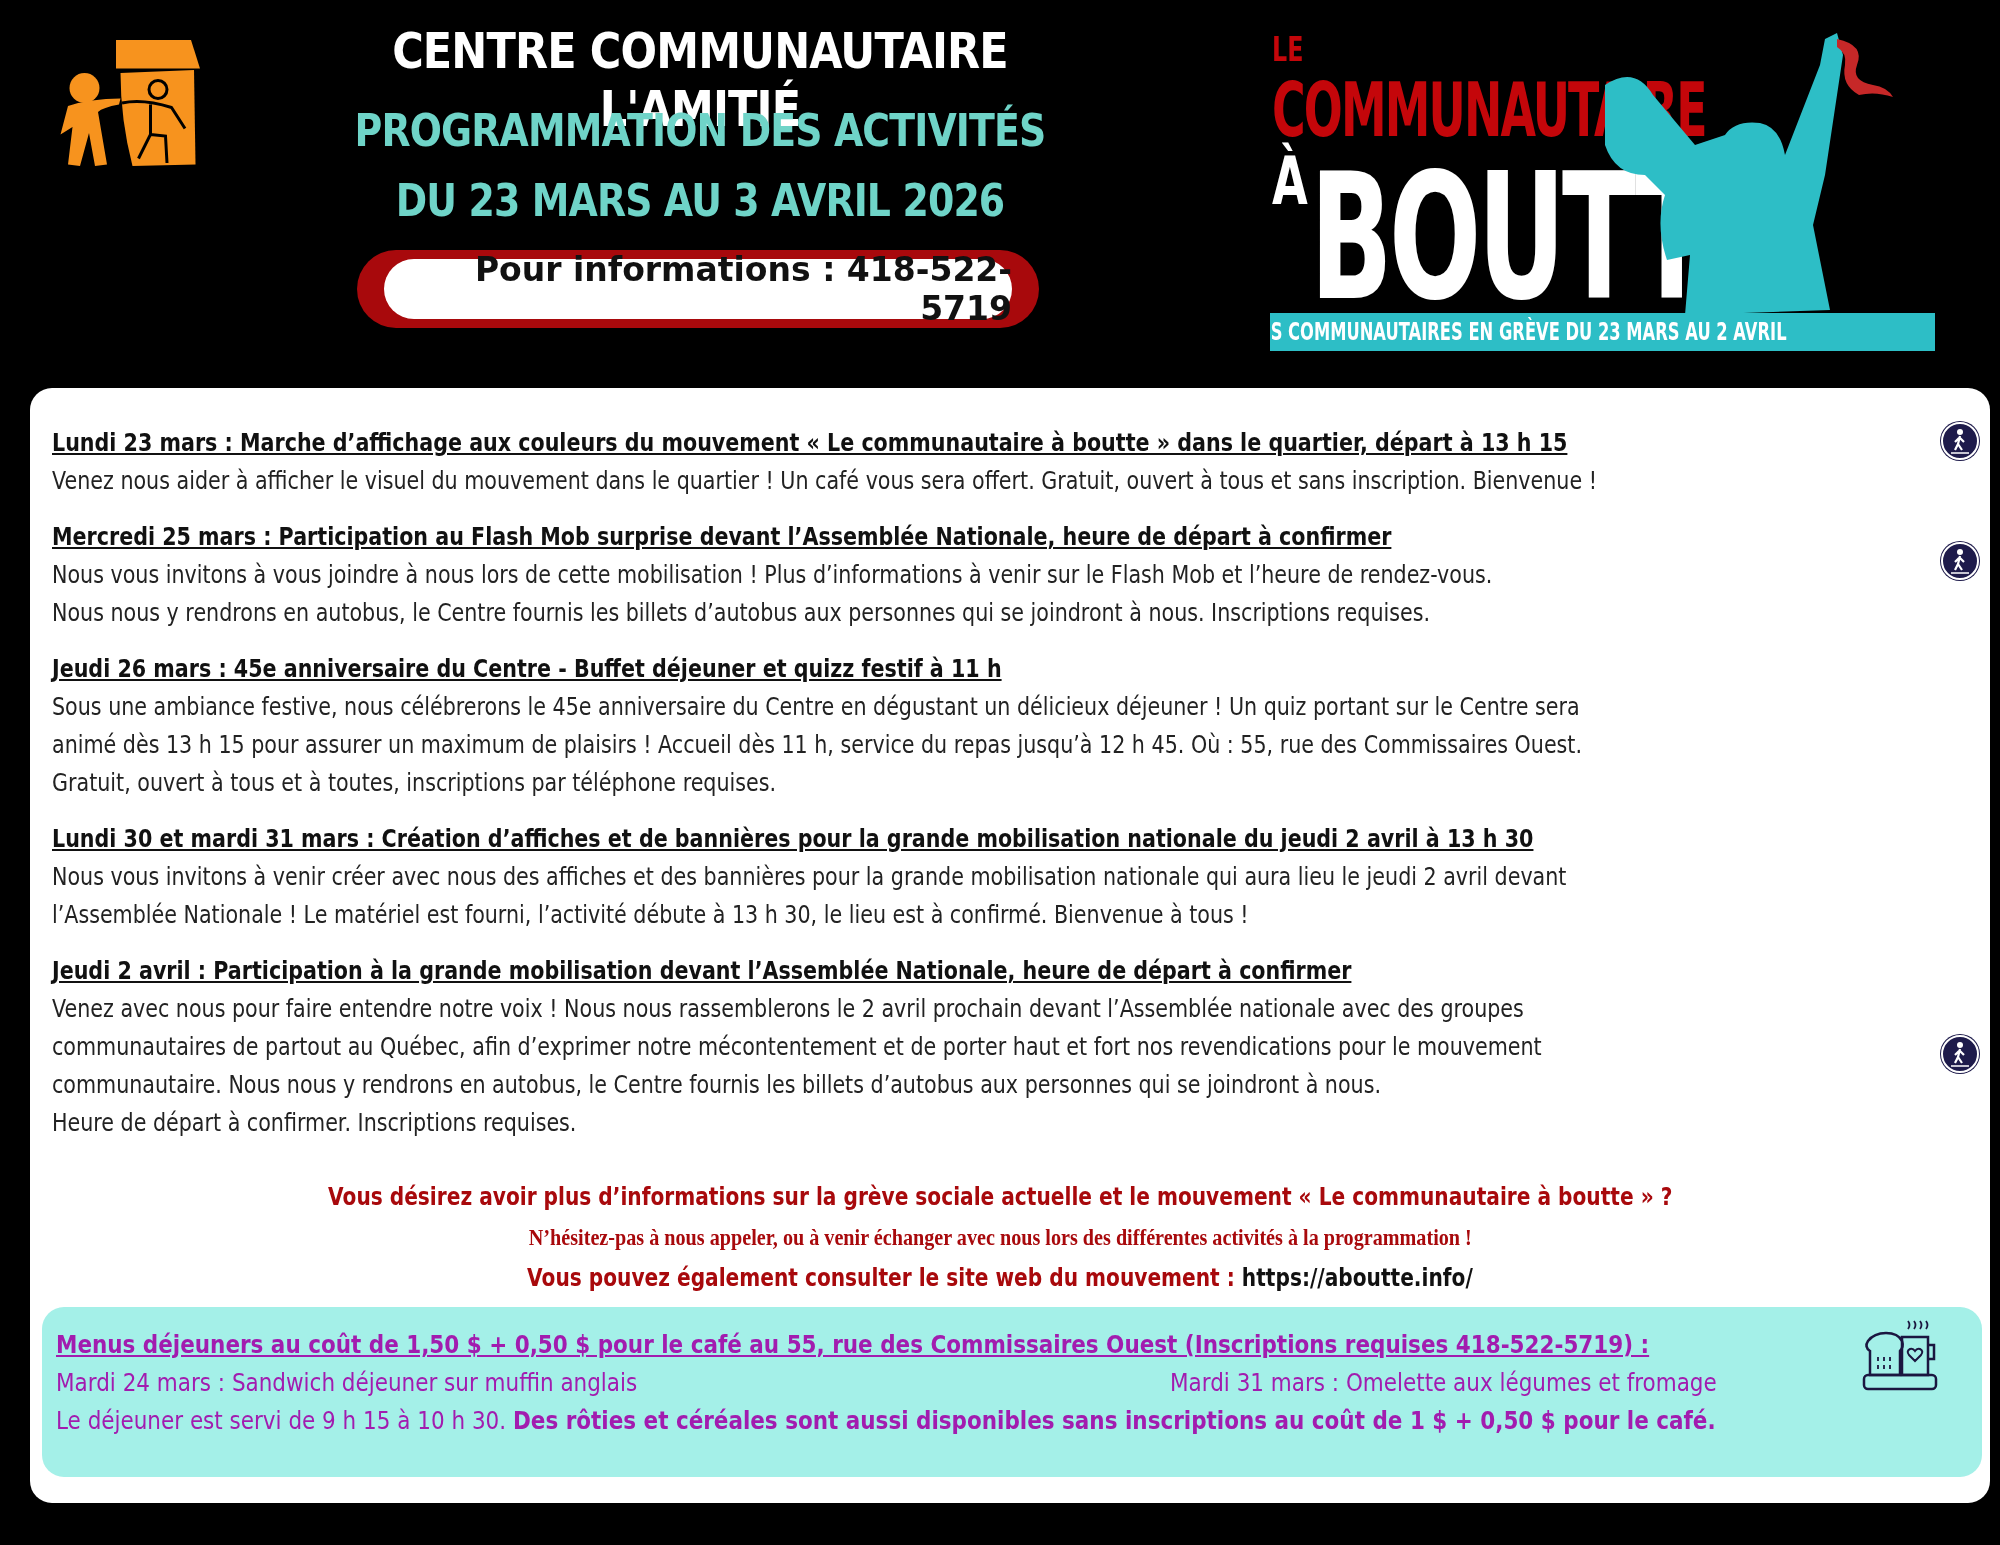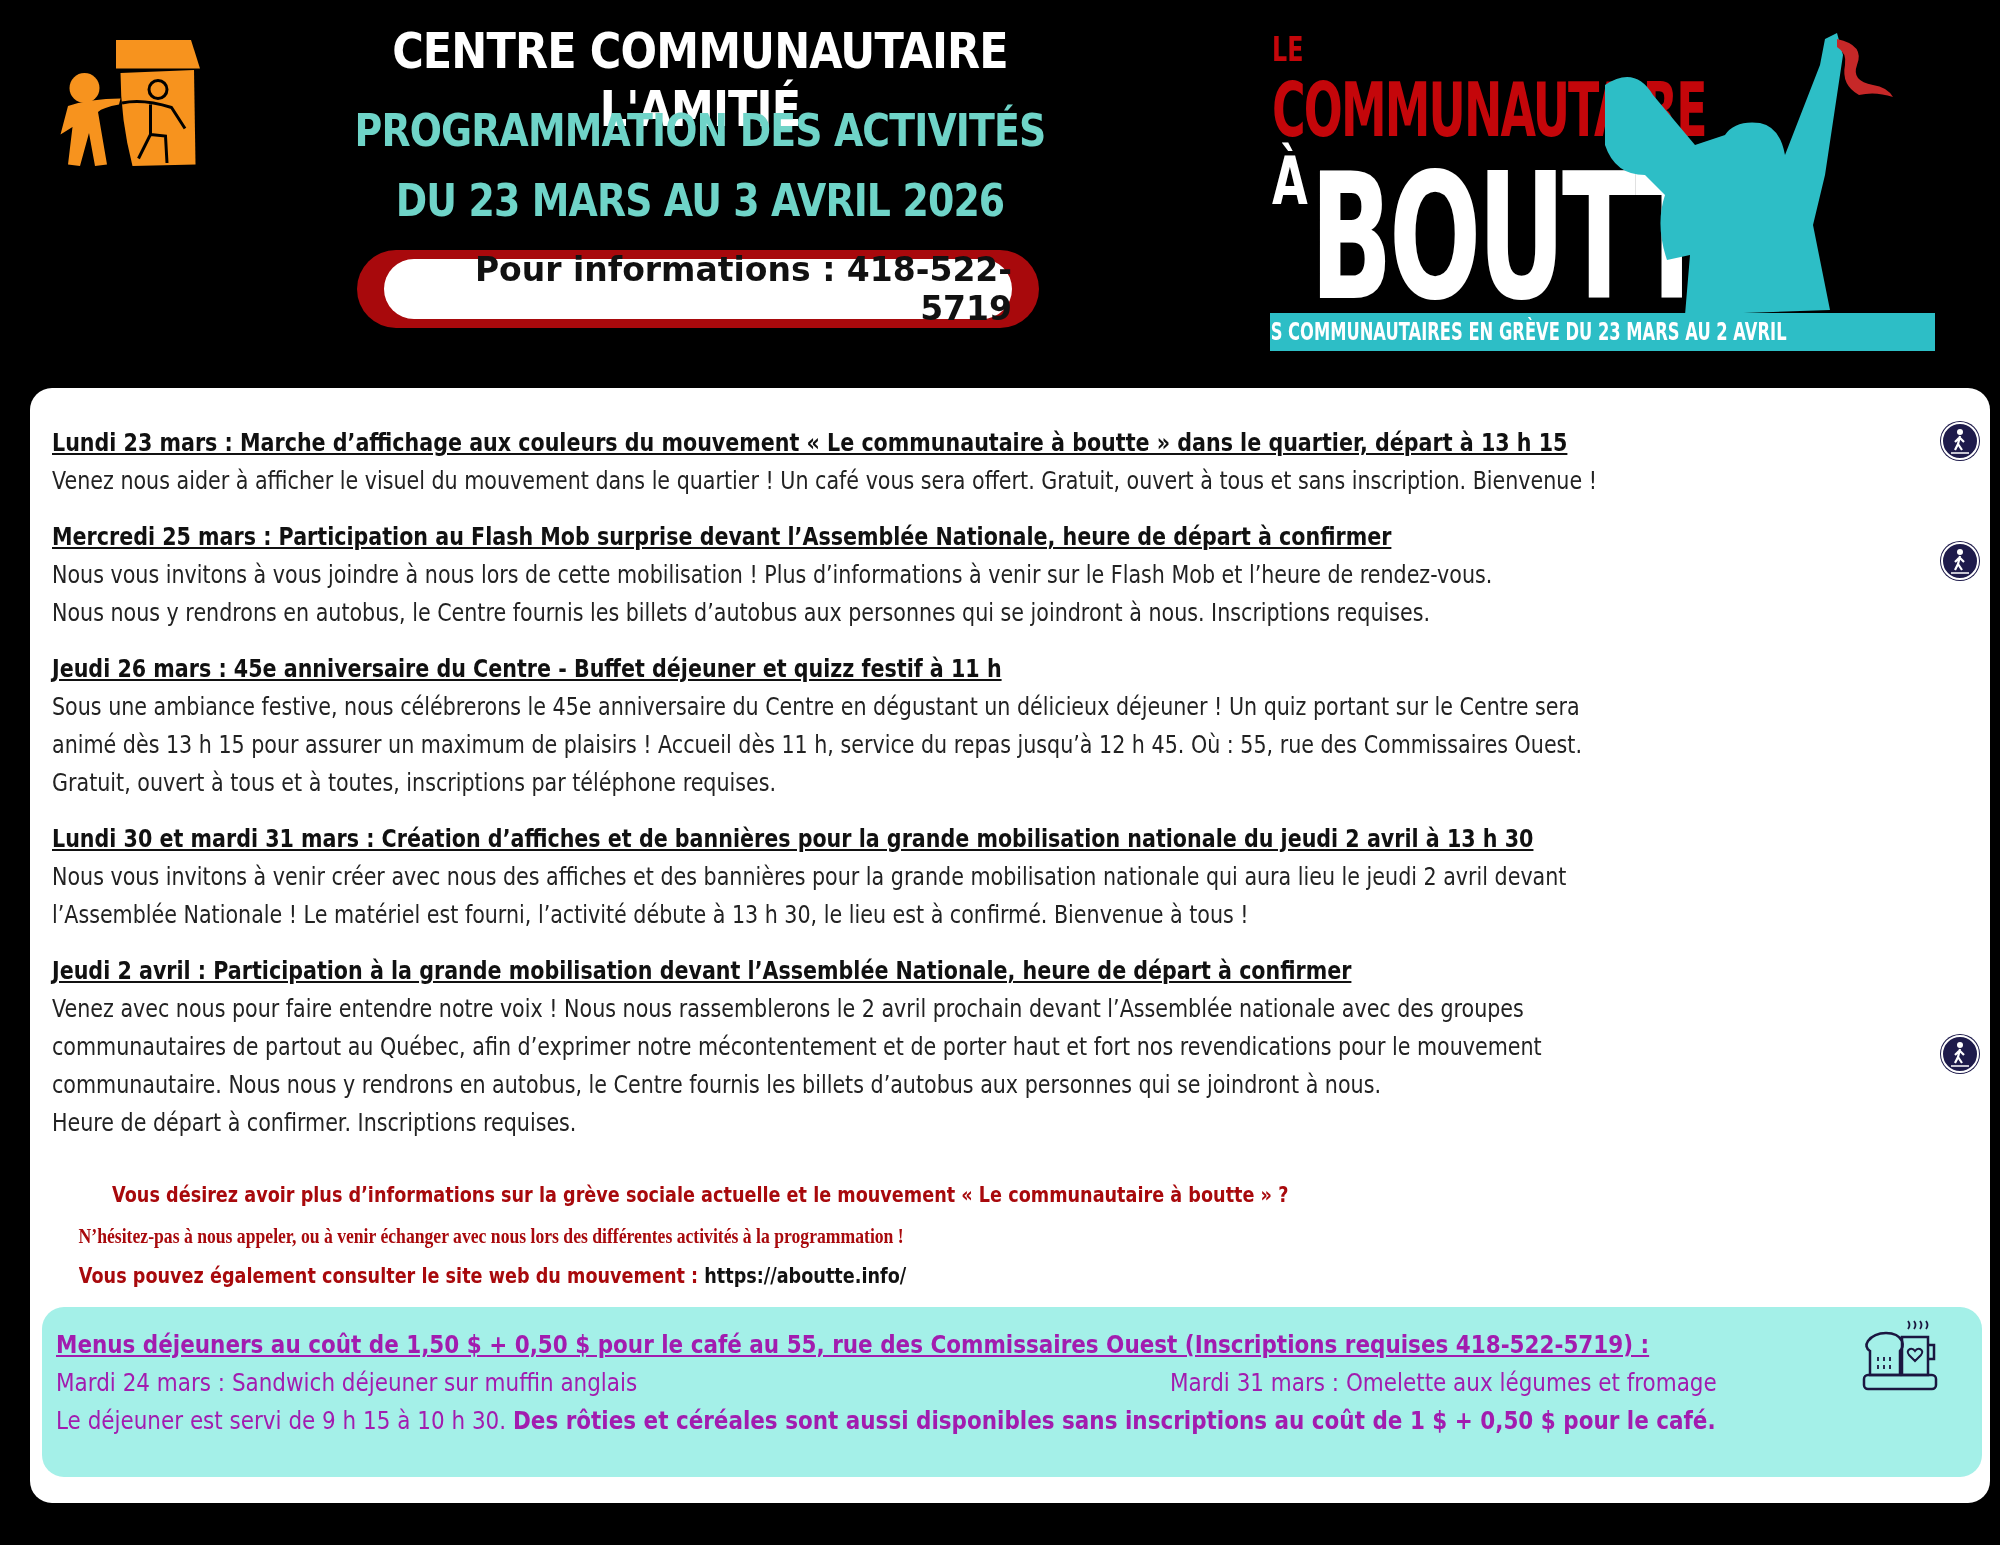--- a/index.html
+++ b/index.html
@@ -32,21 +32,21 @@
 
     
     .card { position: absolute; left: 30px; top: 388px; width: 1960px; height: 1115px; background: #fff; border-radius: 22px; }
     .events { position: absolute; left: 22px; top: 36px; width: 1960px; font-family: "DejaVu Sans", sans-serif; color: #222; }
     .event { margin-bottom: 18px; }
     .event-title { font-weight: bold; text-decoration: underline; font-size: 24px; line-height: 38px; color: #111;
       transform: scaleX(0.86); transform-origin: left; white-space: nowrap; }
     .event-line { font-size: 24px; line-height: 38px; color: #222; transform: scaleX(0.86); transform-origin: left; white-space: nowrap; }
     .walk { position: absolute; width: 38px; height: 38px; border-radius: 50%; background: #1e1b4b; border: 2px solid #fff; box-shadow: 0 0 0 1px #1e1b4b; display:flex; align-items:center; justify-content:center; }
 
-    .callout { position: absolute; left: 0; width: 2000px; text-align: left; font-family: "DejaVu Sans", sans-serif; font-weight: bold; font-size: 21px; color: #a8090c; }
+    .callout { position: absolute; left: 0; width: 2000px; text-align: center; font-family: "DejaVu Sans", sans-serif; font-weight: bold; font-size: 24px; color: #a8090c; }
     .callout span.inner { display: inline-block; transform: scaleX(0.84); white-space: nowrap; }
     .callout .url { color: #111; }
 
     
     .menu { position: absolute; left: 42px; top: 1307px; width: 1940px; height: 170px; background: #a4f0e8; border-radius: 22px; font-family: "DejaVu Sans", sans-serif; color: #a21caf; }
     .menu-title { position: absolute; left: 14px; top: 20px; font-weight: bold; text-decoration: underline; font-size: 25px; line-height: 36px; transform: scaleX(0.86); transform-origin: left; white-space: nowrap; }
     .menu-l { position: absolute; left: 14px; top: 58px; font-size: 25px; line-height: 36px; transform: scaleX(0.86); transform-origin: left; white-space: nowrap; }
     .menu-r { position: absolute; left: 1128px; top: 58px; font-size: 25px; line-height: 36px; transform: scaleX(0.86); transform-origin: left; white-space: nowrap; }
     .menu-foot { position: absolute; left: 14px; top: 96px; font-size: 25px; line-height: 36px; transform: scaleX(0.86); transform-origin: left; white-space: nowrap; }
     .menu-foot b { font-weight: bold; }

